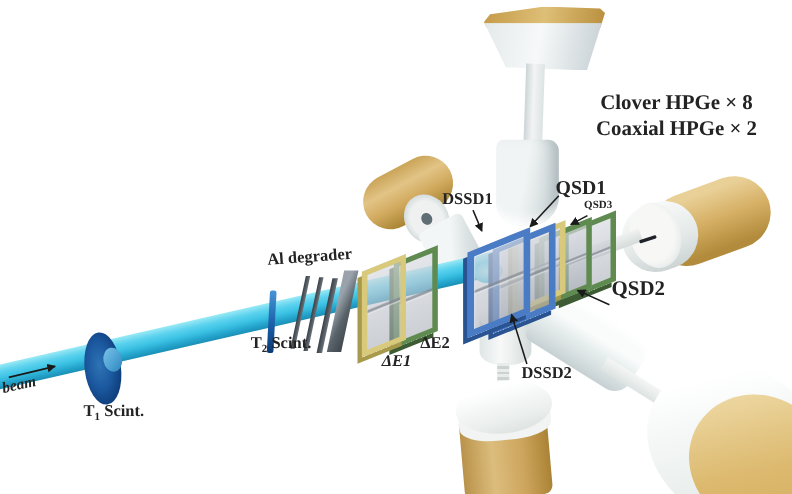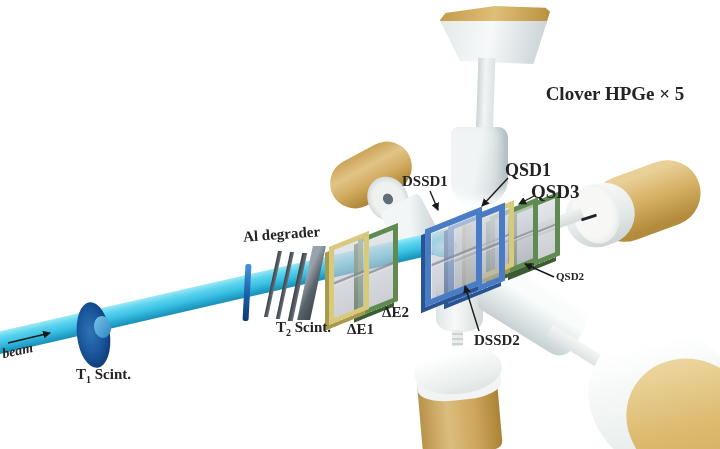--- a/index.html
+++ b/index.html
@@ -96,29 +96,29 @@
         background:linear-gradient(to bottom,#f4f6f5,#dde3e2);}
   #hpge-br-body{left:585px;top:335px;width:170px;height:140px;transform:rotate(32deg);border-radius:48% 52% 50% 50%;
         background:linear-gradient(135deg,#ffffff 20%,#eef2f1 55%,#dce3e2 100%);}
   #hpge-br-face{left:625px;top:360px;width:130px;height:120px;transform:rotate(32deg);border-radius:50%;
         background:linear-gradient(135deg,#eed9a5 10%,#dcb96e 55%,#d2ab5c 100%);}
 
   
   .lbl{z-index:10;color:#232323;font-weight:bold;white-space:nowrap;}
   #lbl-beam{left:2px;top:343px;font-size:14px;font-style:italic;transform:rotate(-12deg);}
   #lbl-t1{left:76px;top:366px;font-size:15px;}
-  #lbl-t2{left:228px;top:319px;font-size:15px;margin-left:48px;}
+  #lbl-t2{left:228px;top:304px;font-size:15px;}
   #lbl-al{left:243px;top:226px;font-size:15px;transform:rotate(-4deg);}
-  #lbl-de1{left:347px;top:321px;font-size:15px;}
+  #lbl-de1{left:347px;top:321px;font-size:15px;font-style:italic;}
   #lbl-de2{left:382px;top:304px;font-size:15px;}
   #lbl-dssd1{left:402px;top:173px;font-size:15px;text-align:center;}
   #lbl-dssd2{left:474px;top:332px;font-size:15px;}
   #lbl-qsd1{left:505px;top:160px;font-size:18px;}
-  #lbl-qsd2{left:556px;top:270px;font-size:11px;}
-  #lbl-qsd3{left:531px;top:181px;font-size:19px;}
+  #lbl-qsd2{left:556px;top:252px;font-size:19px;}
+  #lbl-qsd3{left:531px;top:181px;font-size:10px;}
   #lbl-hpge{left:520px;top:82px;width:190px;font-size:19px;text-align:center;line-height:24px;}
   sub{font-size:10px;}
 
   
   #arrows{left:0;top:0;width:720px;height:449px;z-index:11;pointer-events:none;}
 </style>
 </head>
 <body>
 
 <div id="canvas">
@@ -177,21 +177,22 @@
   <div class="abs lbl" id="lbl-t2"><span>T</span><sub>2</sub><span> Scint.</span></div>
   <div class="abs lbl" id="lbl-al">Al degrader</div>
   <div class="abs lbl" id="lbl-de1">ΔE1</div>
   <div class="abs lbl" id="lbl-de2">ΔE2</div>
   <div class="abs lbl" id="lbl-dssd1">DSSD1</div>
   <div class="abs lbl" id="lbl-dssd2">DSSD2</div>
   <div class="abs lbl" id="lbl-qsd1">QSD1</div>
   <div class="abs lbl" id="lbl-qsd2">QSD2</div>
   <div class="abs lbl" id="lbl-qsd3">QSD3</div>
   <div class="abs lbl" id="lbl-hpge">
-    <div>Clover HPGe × 5</div>
+    <div>Clover HPGe × 8</div>
+    <div>Coaxial HPGe × 2</div>
   </div>
 
   <svg class="abs" id="arrows" viewBox="0 0 720 449">
     <defs>
       <marker id="ah" markerWidth="8" markerHeight="8" refX="7" refY="4" orient="auto" markerUnits="userSpaceOnUse">
         <path d="M0,0 L8,4 L0,8 Z" fill="#1a1a1a"></path>
       </marker>
     </defs>
     <line x1="8" y1="343" x2="50" y2="333" stroke="#1a1a1a" stroke-width="1.6" marker-end="url(#ah)"></line>
     <line x1="430" y1="191" x2="438" y2="210" stroke="#1a1a1a" stroke-width="1.4" marker-end="url(#ah)"></line>

